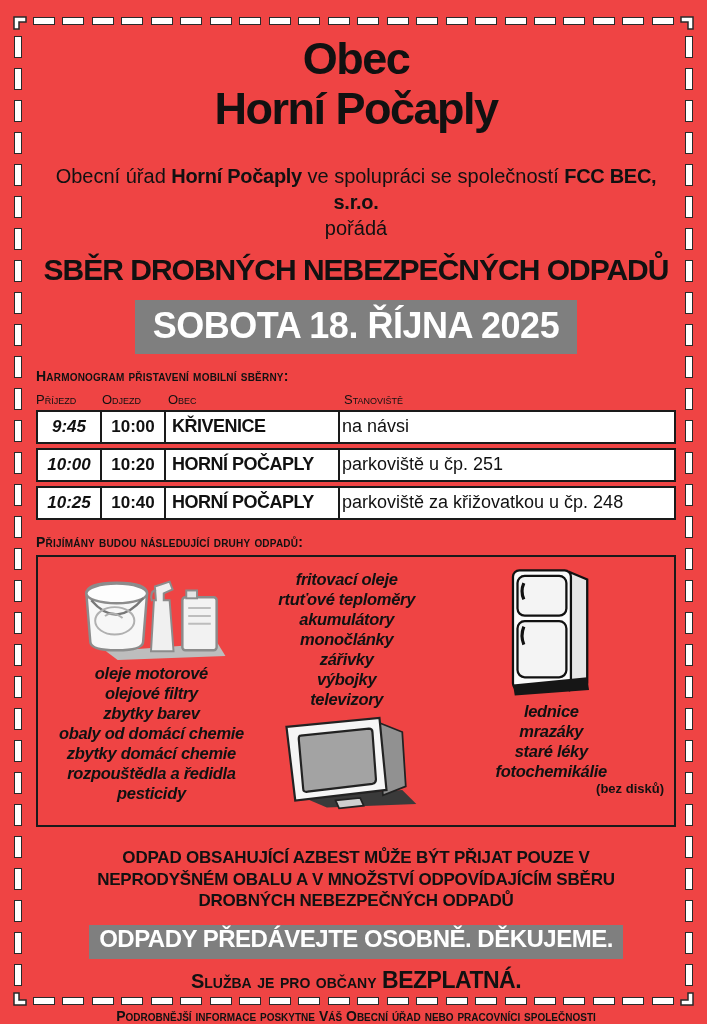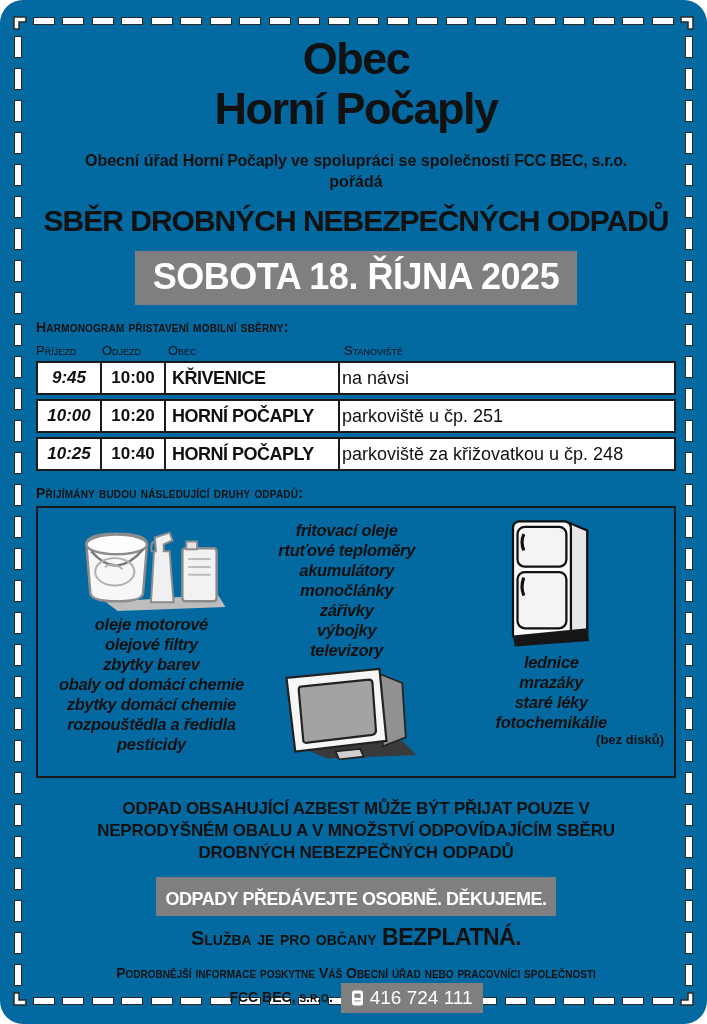--- a/index.html
+++ b/index.html
@@ -1,17 +1,17 @@
 <!DOCTYPE html>
 <html><head>
 <meta charset="utf-8">
 <style>
   html,body{margin:0;padding:0;background:#ffffff;}
-  .page{position:relative;width:707px;height:1024px;background:#0369a1;overflow:hidden;
-        font-family:"Liberation Sans","DejaVu Sans",sans-serif;color:#111;border-radius:23px;}
+  .page{position:relative;width:707px;height:1024px;background:#ef4444;overflow:hidden;
+        font-family:"Liberation Sans","DejaVu Sans",sans-serif;color:#111;}
 
   
   .frame{position:absolute;left:14px;top:17px;width:679px;height:988px;pointer-events:none;}
   .corner{position:absolute;width:14px;height:14px;}
   .corner svg{display:block;}
   .c-tl{left:-1px;top:-1px;}
   .c-tr{right:-1px;top:-1px;transform:rotate(90deg);}
   .c-br{right:-1px;bottom:-1px;transform:rotate(180deg);}
   .c-bl{left:-1px;bottom:-1px;transform:rotate(270deg);}
   .edge{position:absolute;display:flex;justify-content:space-between;}
@@ -19,21 +19,21 @@
   .edge.bottom{left:19px;right:19px;bottom:0;height:8px;}
   .edge.left{top:19px;bottom:19px;left:0;width:8px;flex-direction:column;}
   .edge.right{top:19px;bottom:19px;right:0;width:8px;flex-direction:column;}
   .dash-h{width:22px;height:8px;border:1.5px solid #2a2a2a;background:#fff;box-sizing:border-box;}
   .dash-v{width:8px;height:22px;border:1.5px solid #2a2a2a;background:#fff;box-sizing:border-box;}
 
   
   .content{position:absolute;left:36px;top:26px;width:640px;text-align:center;}
 
   .main-title{font-size:45px;font-weight:bold;line-height:1.12;letter-spacing:-1.5px;margin-top:8px;}
-  .intro{margin-top:16px;font-size:16px;line-height:1.3;font-weight:bold;}
+  .intro{margin-top:28px;font-size:20px;line-height:1.3;}
   .intro b{letter-spacing:-0.3px;}
   .event-title{margin-top:12px;font-size:30px;font-weight:bold;letter-spacing:-1px;white-space:nowrap;}
   .date-banner{display:inline-block;margin-top:13px;background:#7f7f7f;color:#fff;
                font-size:36px;font-weight:bold;letter-spacing:-0.5px;padding:5px 18px 7px;white-space:nowrap;}
 
   .section-label{margin-top:14px;text-align:left;font-size:14px;font-weight:bold;
                  font-variant:small-caps;letter-spacing:0.2px;}
 
   
   .sched{margin-top:8px;text-align:left;}
@@ -55,21 +55,21 @@
   .wcol.mid{width:29%;}
   .wcol.right{width:37%;}
   .witems{list-style:none;margin:2px 0 0;padding:0;font-size:16.5px;font-weight:bold;line-height:20px;letter-spacing:-0.3px;font-style:italic;}
   .wcol.mid .witems{margin-top:4px;}
   .last-line{font-size:16.5px;font-weight:bold;line-height:20px;letter-spacing:-0.3px;}
   .last-line .note{font-size:13px;}
   .note2{font-size:13px;font-weight:bold;align-self:flex-end;padding-right:2px;line-height:15px;}
 
   .asbestos{margin:20px auto 0;max-width:574px;font-size:17px;font-weight:bold;line-height:1.28;letter-spacing:-0.2px;}
   .handover-banner{display:inline-block;margin-top:13px;background:#7f7f7f;color:#fff;
-                   font-size:18px;font-weight:bold;letter-spacing:-0.5px;padding:12px 10px 6px;white-space:nowrap;}
+                   font-size:24px;font-weight:bold;letter-spacing:-0.5px;padding:0 10px 6px;white-space:nowrap;}
   .free-line{margin-top:8px;font-weight:bold;}
   .free-prefix{font-variant:small-caps;font-size:20px;}
   .free-emph{font-size:23px;letter-spacing:-0.5px;}
   .footer{margin-top:12px;font-variant:small-caps;font-weight:bold;font-size:14px;line-height:1.45;}
   .phone-badge{display:inline-flex;align-items:center;gap:6px;background:#7f7f7f;color:#fff;
                font-variant:normal;font-weight:normal;font-size:19px;padding:1px 10px 2px;margin-left:4px;vertical-align:middle;}
   .phone-badge svg{display:block;}
 
   svg.art{display:block;}
 </style>

